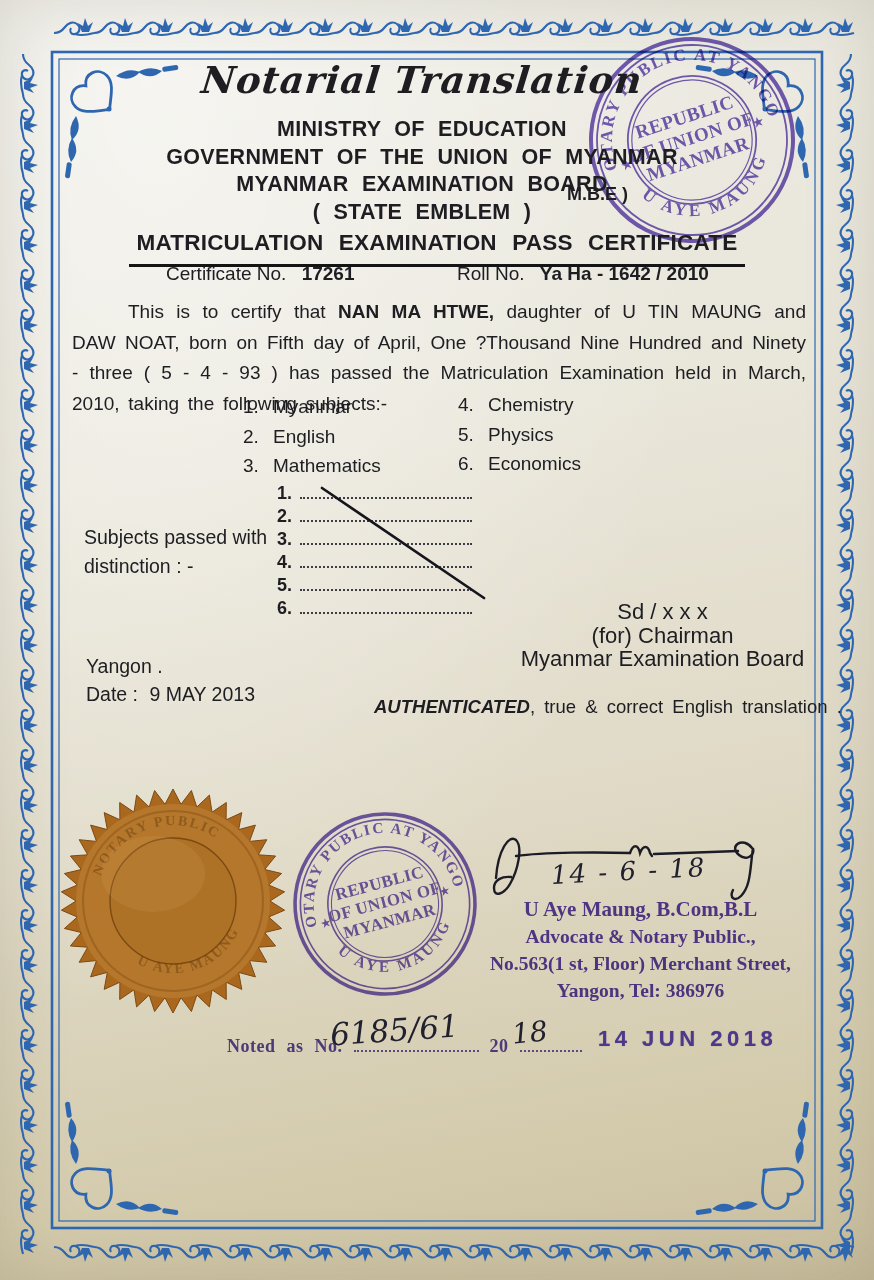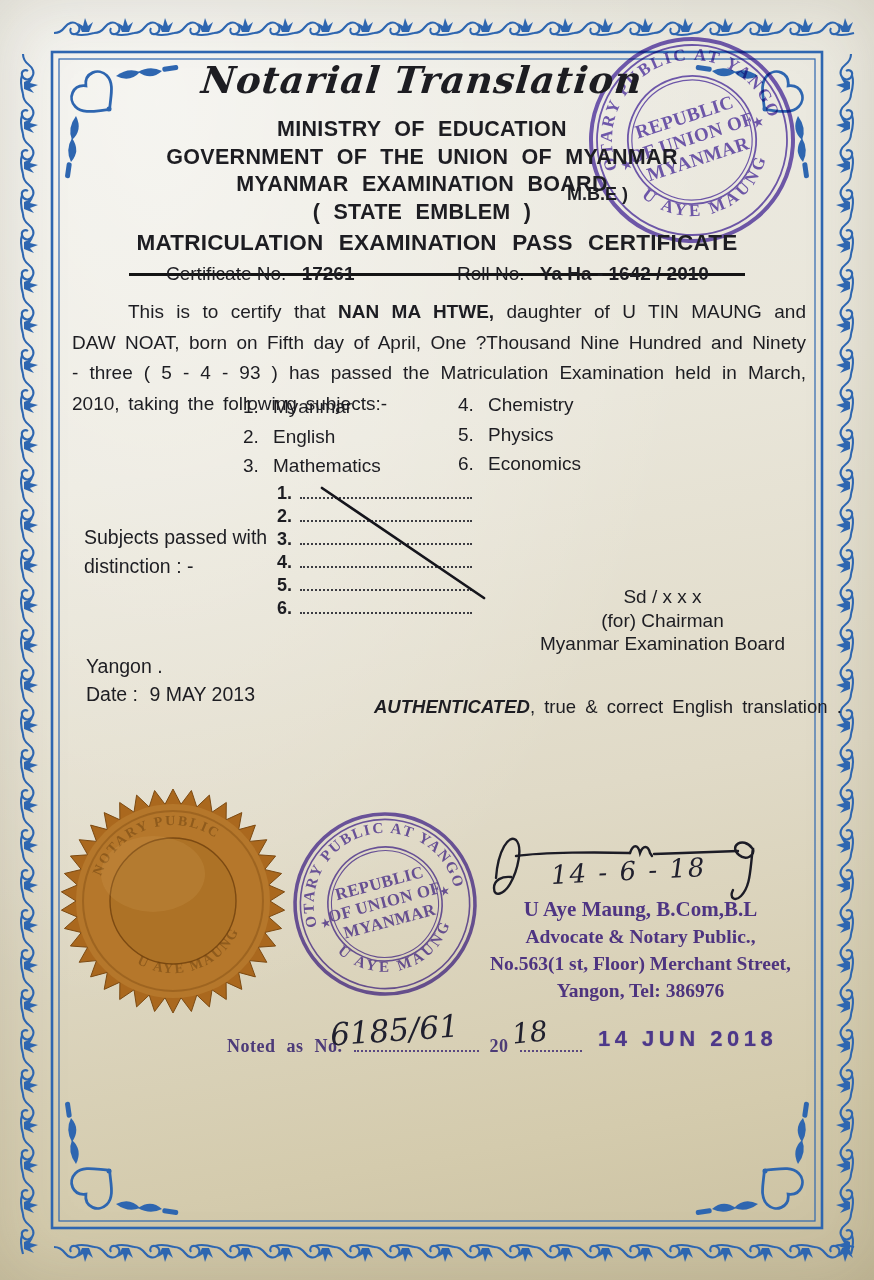--- a/index.html
+++ b/index.html
@@ -17,39 +17,39 @@
 
   
   .script-title{top:58px;left:0;width:100%;text-align:center;padding-right:30px;box-sizing:border-box;
     font-family:"DejaVu Serif",serif;font-style:italic;font-weight:700;font-size:37px;
     letter-spacing:1px;transform:skewX(-6deg);z-index:5;}
   .gov-header{top:116px;left:0;width:100%;text-align:center;padding-right:30px;box-sizing:border-box;
     font-weight:700;font-size:21.5px;line-height:27.5px;letter-spacing:.3px;word-spacing:7px;z-index:5;}
   .photo-note{left:567px;top:181px;font-weight:700;font-size:18px;line-height:26px;z-index:6;}
   .cert-title-wrap{top:230px;left:0;width:100%;text-align:center;z-index:5;}
   .cert-title{display:inline-block;font-weight:700;font-size:22.5px;word-spacing:9px;letter-spacing:.2px;
-    border-bottom:3.2px solid #141414;padding:0 8px 17px;}
+    border-bottom:3.2px solid #141414;padding:0 8px 8px;}
   .cert-nums{top:263px;left:0;width:100%;font-size:19px;z-index:5;}
   .cn-1{position:absolute;left:166px;top:0;}
   .cn-2{position:absolute;left:457px;top:0;}
   .cert-nums b{font-weight:700;}
   .cert-nums .lbl{margin-right:10px;}
   .body-par{left:72px;top:297px;width:734px;font-size:19px;line-height:30.5px;text-indent:56px;
     text-align:justify;word-spacing:3.5px;margin:0;z-index:5;}
   .body-par b{font-weight:700;}
   .subj-col{font-size:19px;line-height:29.5px;z-index:5;}
   .subj-col .no{display:inline-block;width:30px;}
   .sc1{left:243px;top:392px;}
   .sc2{left:458px;top:390px;}
   .dist-label{left:84px;top:523px;font-size:19.5px;line-height:28.5px;z-index:5;}
   .drow{position:absolute;left:268px;z-index:5;font-size:18px;}
   .drow .dnum{display:inline-block;width:24px;text-align:right;margin-right:8px;font-weight:600;}
   .drow .dots{display:inline-block;width:172px;height:15px;border-bottom:2.5px dotted #3c3c42;vertical-align:baseline;}
   #strike{left:312px;top:478px;z-index:5;}
-  .sd-block{left:520px;top:585px;width:285px;text-align:center;font-size:19px;line-height:23.5px;z-index:5;}
+  .sd-block{left:520px;top:600px;width:285px;text-align:center;font-size:22px;line-height:23.5px;z-index:5;}
   .place-date{left:86px;top:652px;font-size:19.5px;line-height:28px;z-index:5;}
   .place-date .dval{margin-left:6px;}
   .auth-line{left:374px;top:696px;font-size:18.5px;word-spacing:4px;z-index:5;}
   .auth-line b{font-style:italic;font-weight:700;}
 
   
   .stamp{mix-blend-mode:multiply;opacity:.92;}
   .stamp circle{stroke:var(--stamp-purple,#6a50ba);}
   .stamp-arc{fill:var(--stamp-purple,#6a50ba);font:700 17px "Liberation Serif",serif;letter-spacing:2px;}
   .stamp-arc-b{fill:var(--stamp-purple,#6a50ba);font:700 17px "Liberation Serif",serif;letter-spacing:3.5px;}

